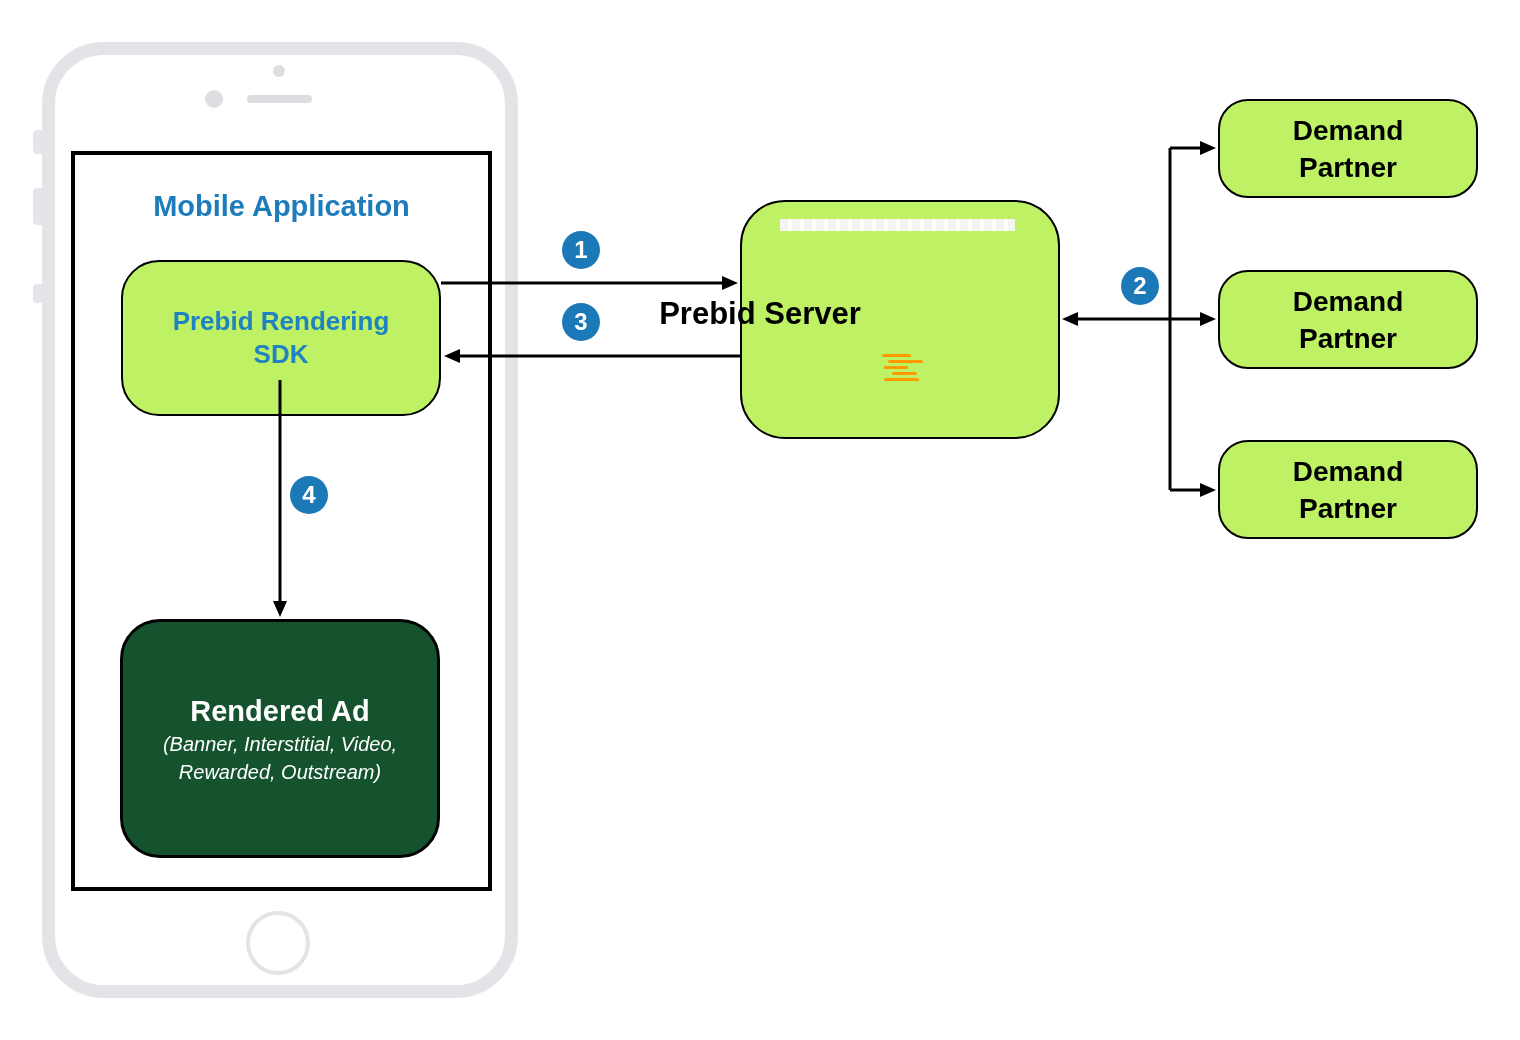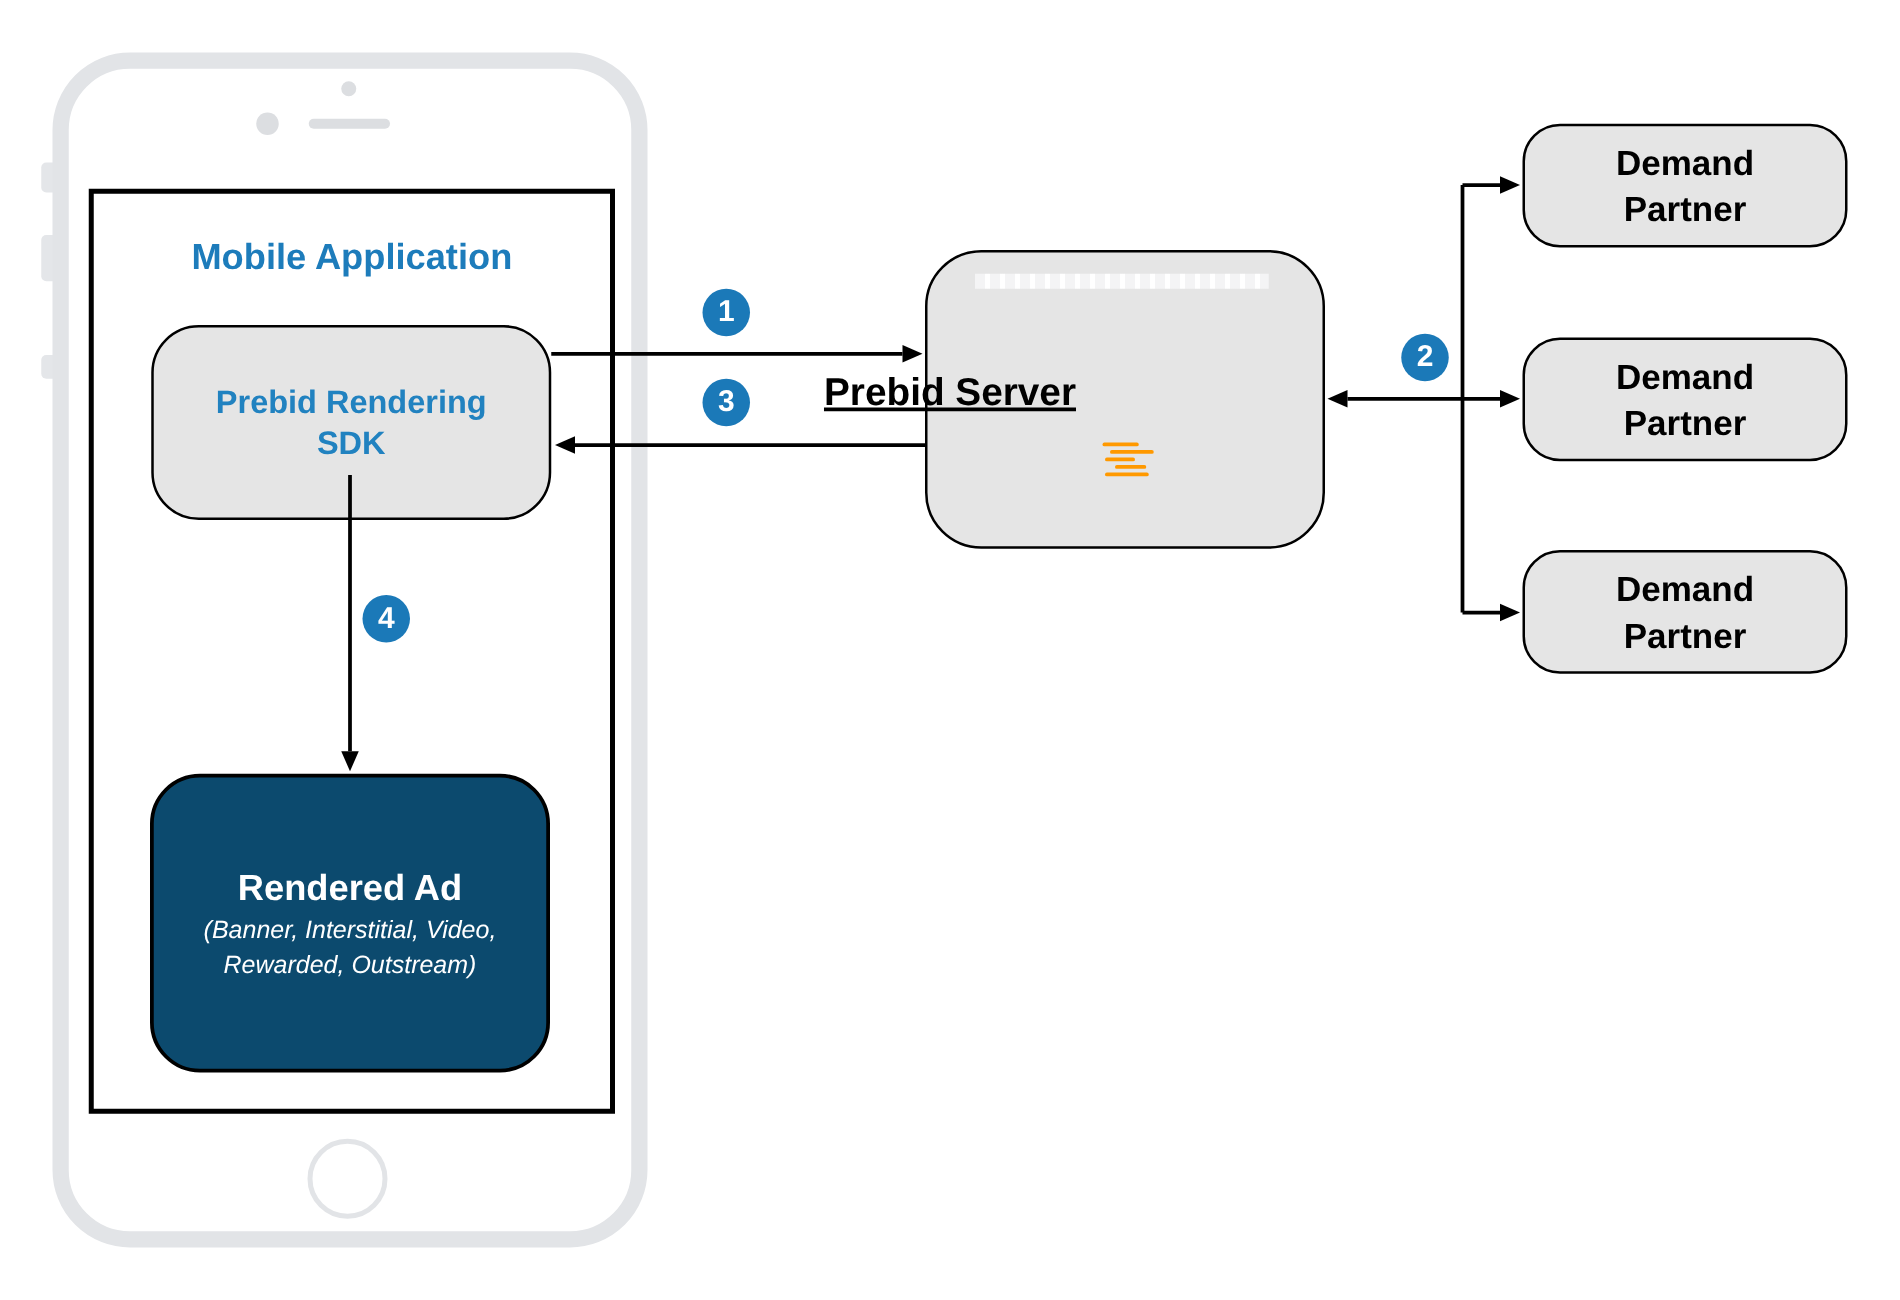--- a/index.html
+++ b/index.html
@@ -47,50 +47,49 @@
     left: 71px; top: 190px; width: 421px;
     text-align: center;
     font-size: 29px; font-weight: bold;
     color: #1d7cbb;
   }
 
   
   .node {
     position: absolute;
     border: 2.5px solid #000000;
-    background: #e5e5e5;
+    background: #bef264;
     box-sizing: border-box;
     display: flex; flex-direction: column;
     align-items: center; justify-content: center;
     text-align: center;
   }
   .sdk-box {
     left: 121px; top: 260px; width: 320px; height: 156px;
     border-radius: 38px;
     font-size: 26px; font-weight: bold; color: #2182c0;
     line-height: 33px;
   }
   .ad-box {
     left: 120px; top: 619px; width: 320px; height: 239px;
     border-radius: 40px; border-width: 3px;
-    background: #0c4a6e; color: #ffffff;
+    background: #14532d; color: #ffffff;
   }
   .ad-title { font-size: 29px; font-weight: bold; line-height: 38px; }
   .ad-sub   { font-size: 20px; font-style: italic; line-height: 28px; }
 
   .server-box {
     left: 740px; top: 200px; width: 320px; height: 239px;
     border-radius: 45px;
   }
   .server-title {
     position: absolute; left: 0; top: 296px; width: 100%;
     text-align: center;
     font-size: 31px; font-weight: bold; color: #000000;
     line-height: 36px;
-    text-decoration: underline;
   }
   .ghost-row {
     position: absolute; left: 780px; top: 219px;
     width: 235px; height: 12px;
     background: repeating-linear-gradient(90deg, #f4f4f5 0px, #f4f4f5 8px, #ffffff 8px, #ffffff 12px);
   }
   .prebid-icon { position: absolute; left: 880px; top: 353px; width: 45px; height: 30px; }
   .prebid-icon .bar { position: absolute; height: 3px; border-radius: 1.5px; background: #ff9900; }
   .bar1 { left: 2px;  top: 1px;  width: 29px; }
   .bar2 { left: 8px;  top: 7px;  width: 35px; }

